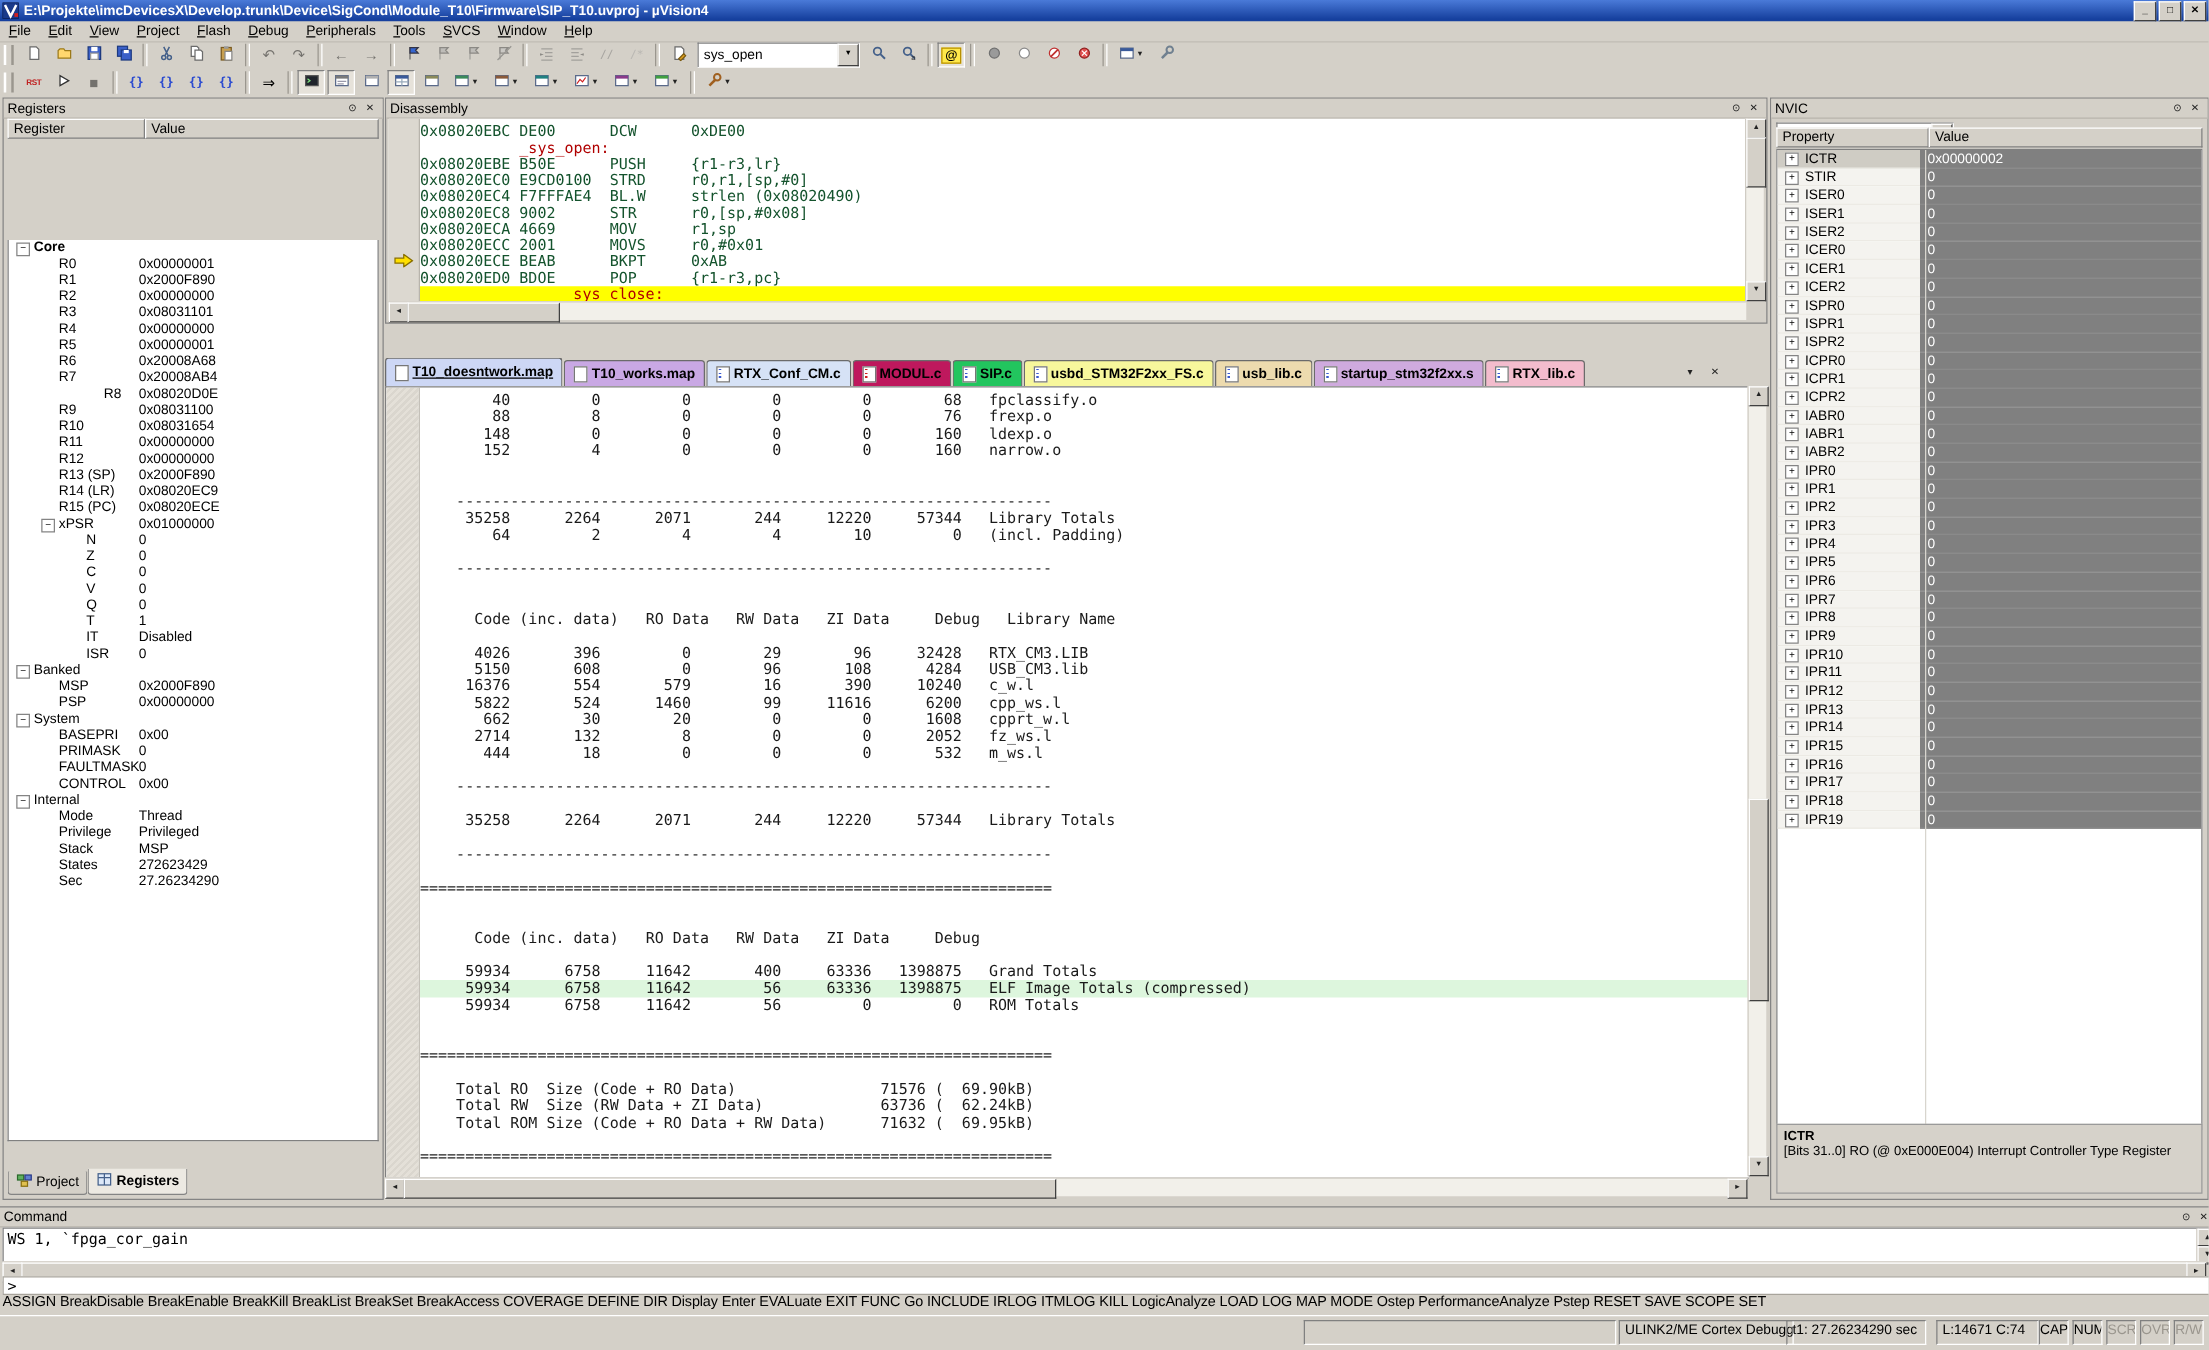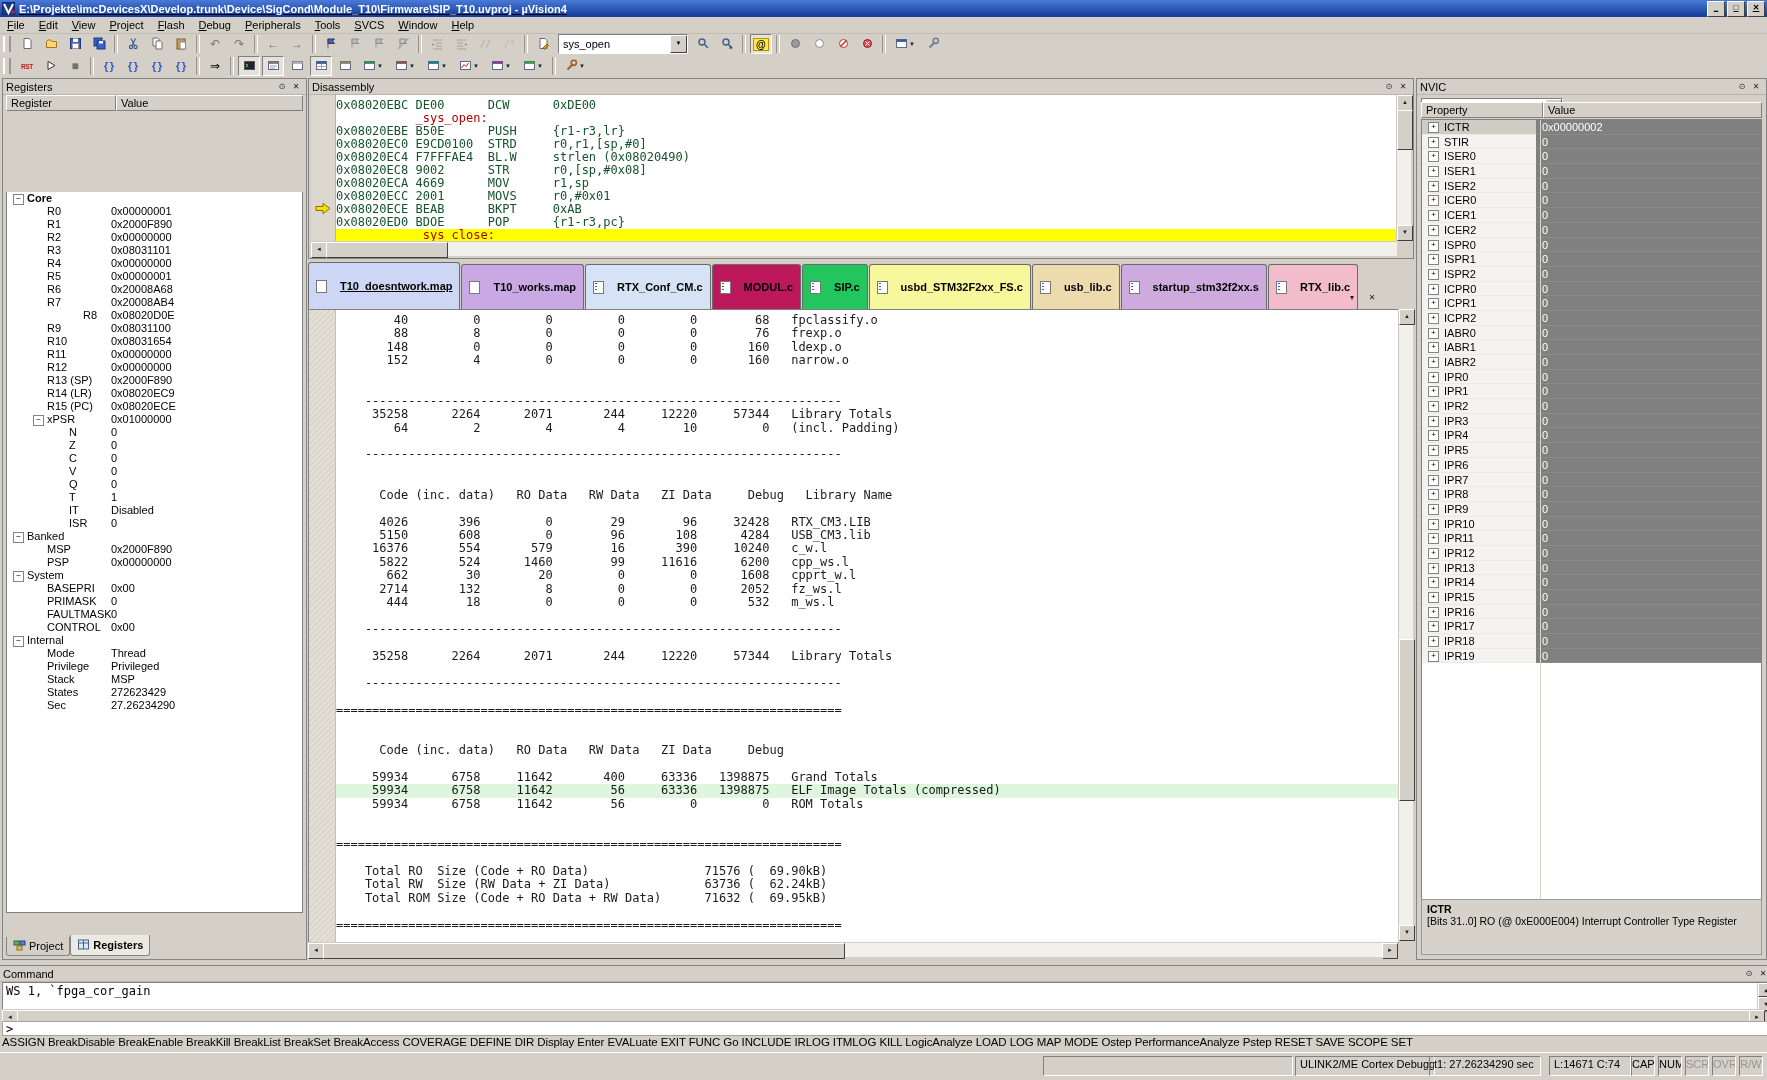--- a/index.html
+++ b/index.html
@@ -1,20 +1,20 @@
 <!DOCTYPE html>
 <html><head>
 <meta charset="utf-8">
 <style>
   html,body{margin:0;padding:0;background:#d4d0c8;}
   #app{position:relative;width:1767px;height:1080px;background:#d4d0c8;overflow:hidden;
        font-family:"Liberation Sans",sans-serif;font-size:11px;color:#000;}
   
   #titlebar{position:absolute;left:0;top:0;width:1767px;height:17px;
-    background:linear-gradient(180deg,#4a7ad8 0%,#16409e 90%);display:flex;align-items:center;text-decoration:underline;}
+    background:linear-gradient(180deg,#4a7ad8 0%,#16409e 90%);display:flex;align-items:center;}
   #titlebar .uvlogo{width:13px;height:13px;margin:0 4px 0 2px;}
   #titlebar .wtitle{color:#fff;font-weight:bold;font-size:11px;white-space:nowrap;flex:1;}
   .winbtns{display:flex;gap:2px;margin-right:2px;}
   .winbtn{width:16px;height:14px;background:#d4d0c8;border:1px solid;border-color:#fff #404040 #404040 #fff;
     font-size:8px;line-height:12px;text-align:center;font-weight:bold;}
   
   #menubar{position:absolute;left:0;top:17px;width:1767px;height:16px;display:flex;align-items:center;border-bottom:1px solid #c0bcb4;}
   .menu-item{padding:1px 7px;white-space:nowrap;}
   .menu-item u{text-decoration:underline;}
   
@@ -58,30 +58,30 @@
   .btab{height:18px;display:flex;align-items:center;gap:3px;padding:0 6px;border:1px solid #848484;border-top:none;
     background:#d4d0c8;font-size:11px;border-radius:0 0 3px 3px;}
   .btab.active{background:#ece9e2;font-weight:bold;height:20px;}
   
   #dis-content{position:absolute;left:2px;top:16px;right:16px;bottom:17px;background:#fff;overflow:hidden;}
   #dis-gutter{position:absolute;left:0;top:0;width:24px;bottom:0;background:#dcd8d0;border-right:1px solid #b8b4ac;}
   #dis-lines{position:absolute;left:25px;top:4px;right:0;font-family:"DejaVu Sans Mono","Liberation Mono",monospace;
     font-size:12px;line-height:13px;white-space:pre;}
   .dis-line{height:13px;color:#14532d;}
   .dis-line.label{color:#b00000;}
-  .dis-line.label_hl{background:#ffff00;color:#b00000;}
+  .dis-line.label_hl{background:#ffff00;color:#b00000;padding-left:36px;}
   #dis-arrow{position:absolute;left:4px;top:108px;}
   .vscroll{position:absolute;width:14px;background:#f2f0ea;border-left:1px solid #d0ccc4;}
   .hscroll{position:absolute;height:14px;background:#f2f0ea;border-top:1px solid #d0ccc4;}
   .sbtn{position:absolute;width:14px;height:14px;background:#d4d0c8;border:1px solid;border-color:#fff #404040 #404040 #fff;
     font-size:6px;text-align:center;line-height:13px;color:#222;}
   .sthumb{position:absolute;background:#d4d0c8;border:1px solid;border-color:#fff #404040 #404040 #fff;}
   
   #ed-tabs{position:absolute;left:308px;top:287px;width:1104px;height:22px;display:flex;align-items:flex-end;}
-  .etab{height:20px;display:flex;align-items:center;gap:13px;padding:12px 7px;border:1px solid #6b6b6b;border-bottom:none;
+  .etab{height:20px;display:flex;align-items:center;gap:3px;padding:0 7px;border:1px solid #6b6b6b;border-bottom:none;
     border-radius:3px 3px 0 0;margin-right:1px;font-size:11px;font-weight:bold;white-space:nowrap;}
   .etab.active{height:22px;text-decoration:underline;}
   .docicon{width:9px;height:11px;background:#fff;border:1px solid #777;position:relative;flex:none;}
   .docicon.marks::before{content:"";position:absolute;left:1px;top:1px;width:2px;height:8px;
     background:repeating-linear-gradient(180deg,#3a5ad0 0 1px,transparent 1px 3px);}
   .docicon.marks-red::before{content:"";position:absolute;left:1px;top:1px;width:2px;height:8px;
     background:repeating-linear-gradient(180deg,#d02020 0 1px,transparent 1px 3px);}
   #ed-tabctl{position:absolute;left:1345px;top:292px;display:flex;gap:6px;}
   #ed-content{position:absolute;left:308px;top:309px;width:1090px;height:632px;background:#fff;overflow:hidden;border:1px solid #808080;border-right:none;}
   #ed-gutter{position:absolute;left:0;top:0;width:26px;height:100%;

